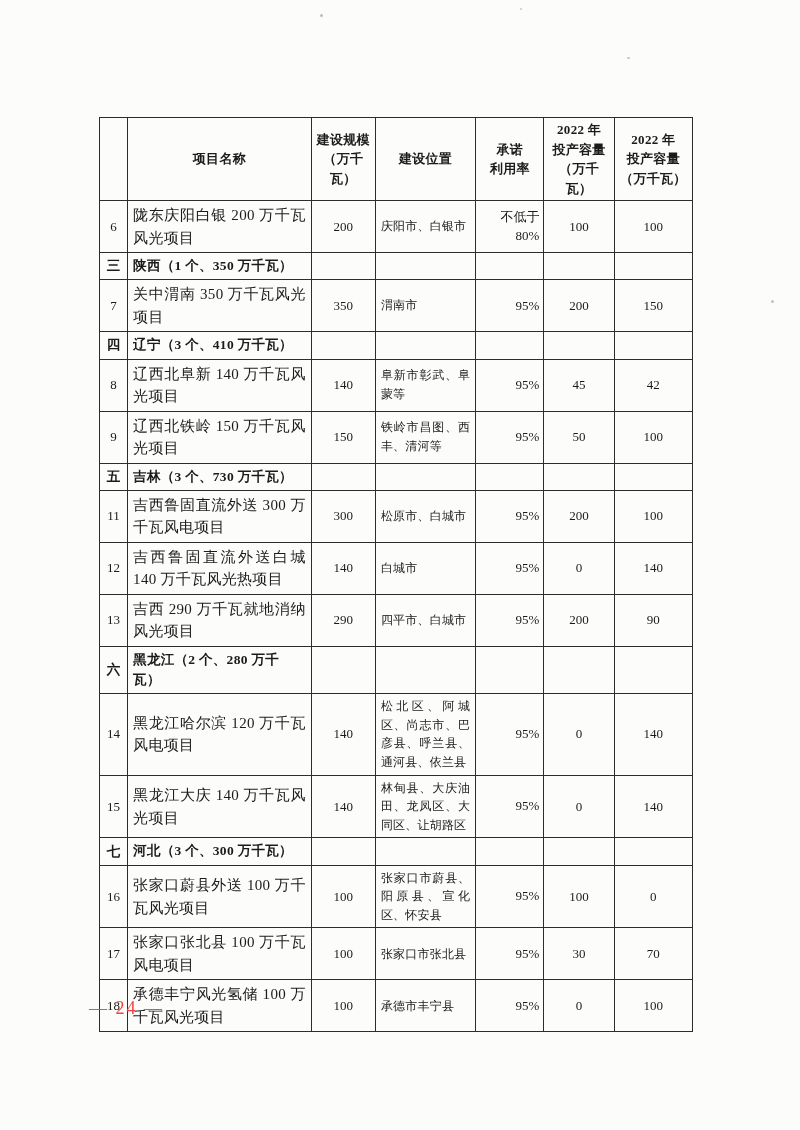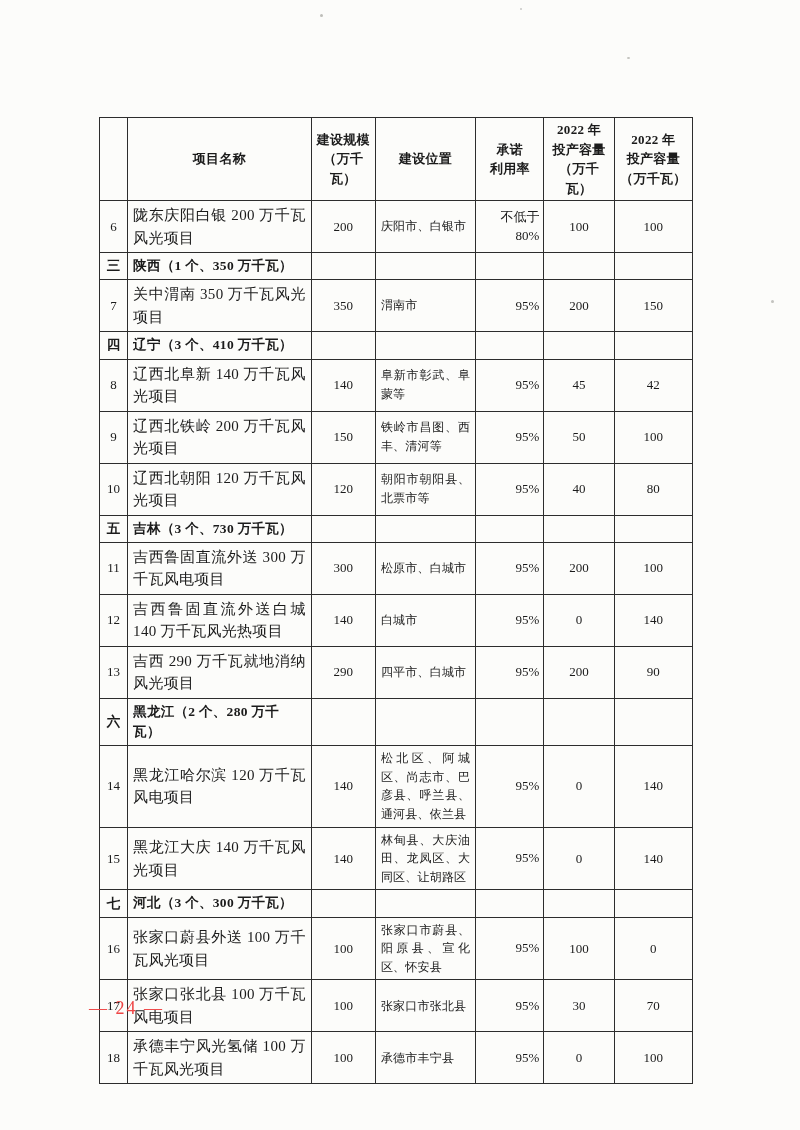--- a/index.html
+++ b/index.html
@@ -158,35 +158,26 @@
           <td class="num">8</td>
           <td class="name">辽西北阜新 140 万千瓦风光项目</td>
           <td class="scale">140</td>
           <td class="loc">阜新市彰武、阜蒙等</td>
           <td class="rate">95%</td>
           <td class="cap">45</td>
           <td class="cap">42</td>
         </tr>
         <tr class="data">
           <td class="num">9</td>
-          <td class="name">辽西北铁岭 200 万千瓦风光项目</td>
+          <td class="name">辽西北铁岭 150 万千瓦风光项目</td>
           <td class="scale">150</td>
           <td class="loc">铁岭市昌图、西丰、清河等</td>
           <td class="rate">95%</td>
           <td class="cap">50</td>
           <td class="cap">100</td>
-        </tr>
-        <tr class="data">
-          <td class="num">10</td>
-          <td class="name">辽西北朝阳 120 万千瓦风光项目</td>
-          <td class="scale">120</td>
-          <td class="loc">朝阳市朝阳县、北票市等</td>
-          <td class="rate">95%</td>
-          <td class="cap">40</td>
-          <td class="cap">80</td>
         </tr>
         <tr class="section">
           <td class="num">五</td>
           <td class="name section-title">吉林（3 个、730 万千瓦）</td>
           <td class="scale"></td>
           <td class="loc"></td>
           <td class="rate"></td>
           <td class="cap"></td>
           <td class="cap"></td>
         </tr>

